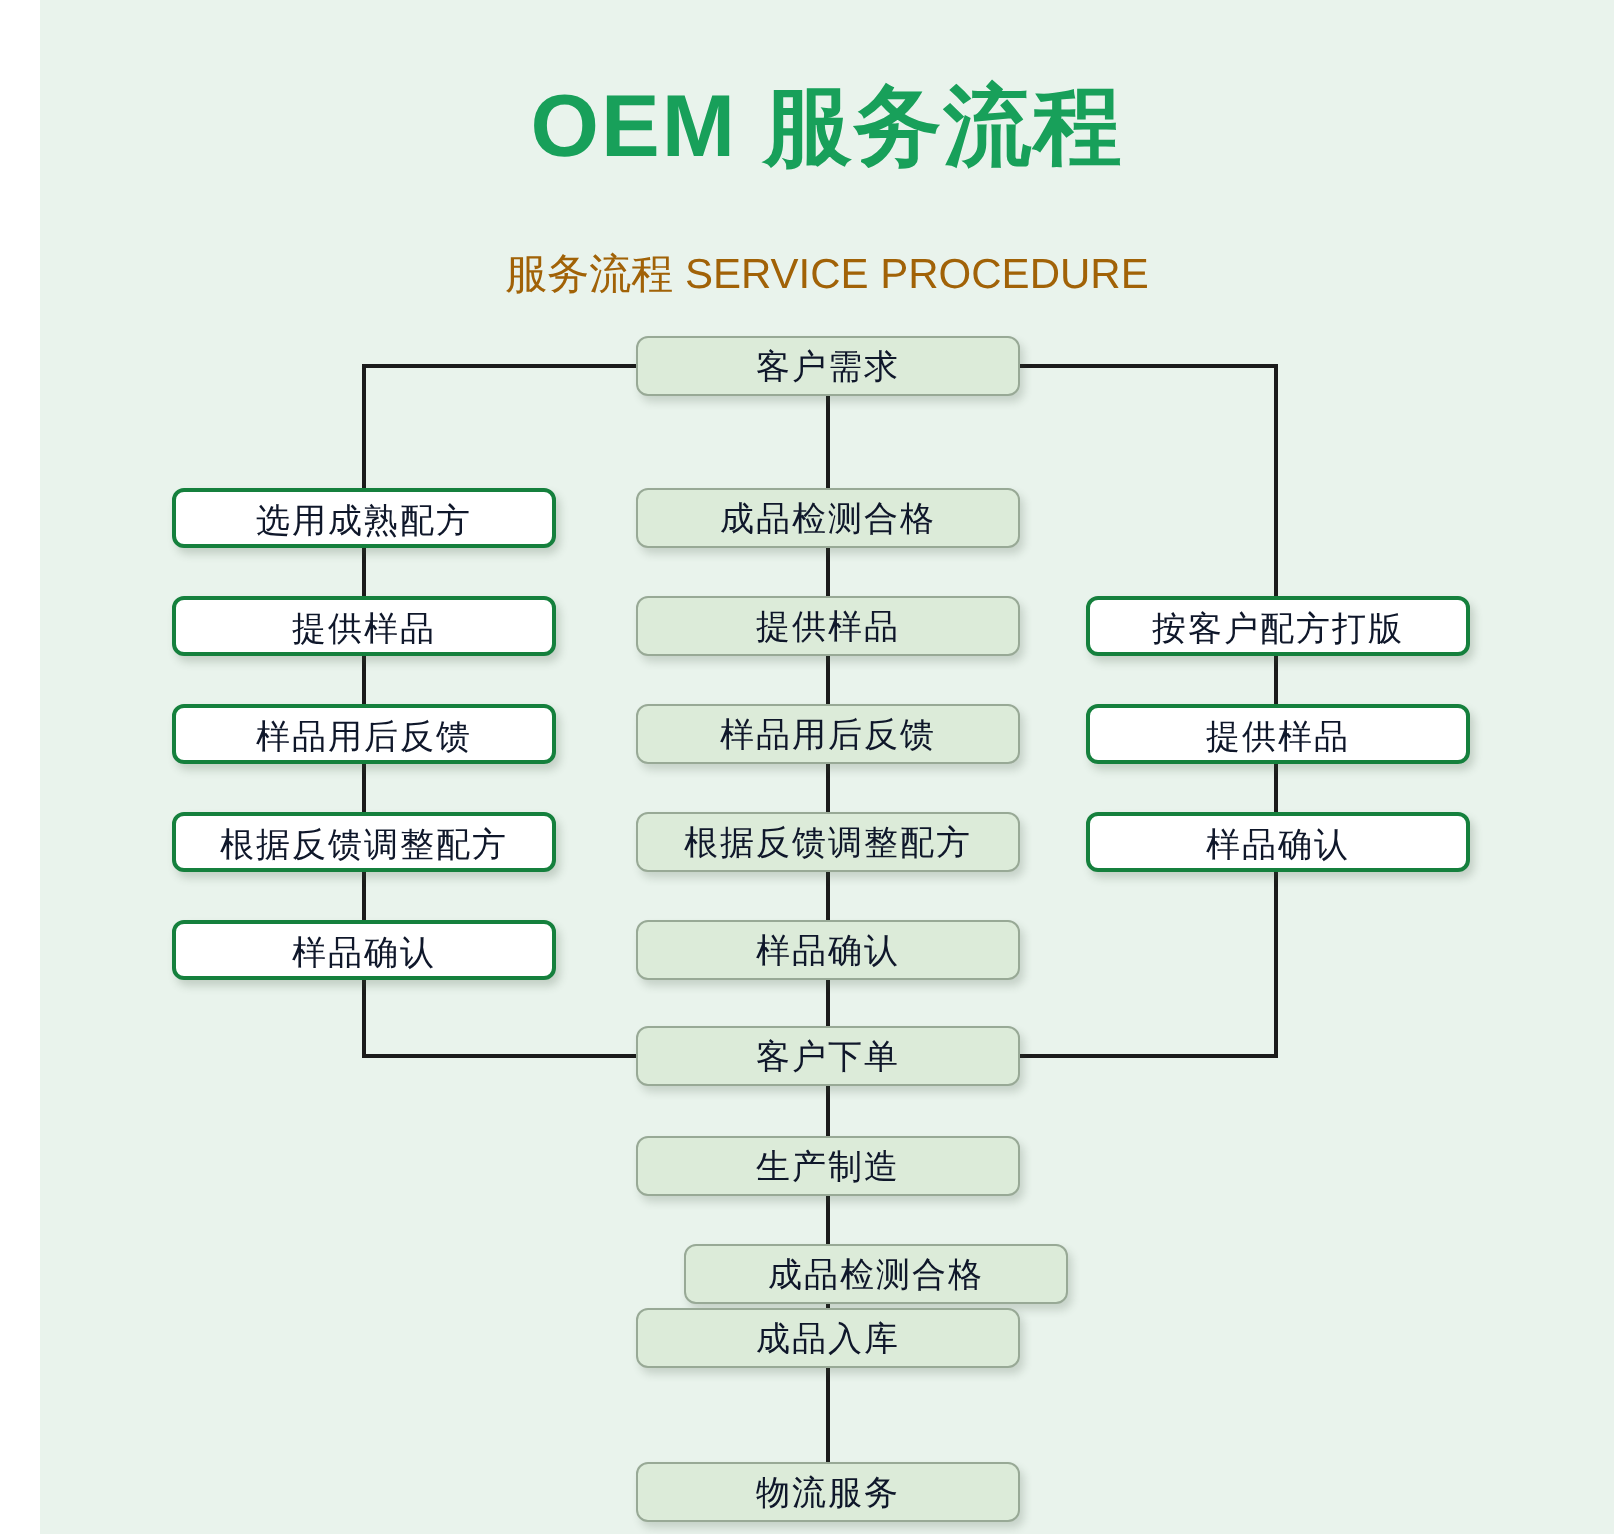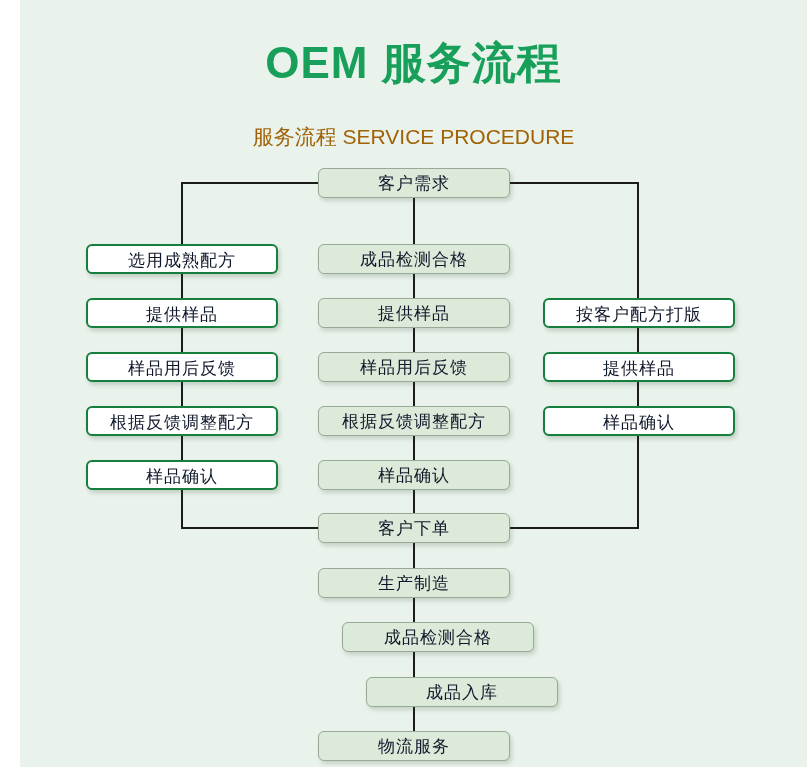--- a/index.html
+++ b/index.html
@@ -105,16 +105,16 @@
   <div class="box green" style="left:318px; top:406px;">根据反馈调整配方</div>
   <div class="box green" style="left:318px; top:460px;">样品确认</div>
 
   <div class="box white" style="left:543px; top:298px;">按客户配方打版</div>
   <div class="box white" style="left:543px; top:352px;">提供样品</div>
   <div class="box white" style="left:543px; top:406px;">样品确认</div>
 
   <div class="box green" style="left:318px; top:513px;">客户下单</div>
   <div class="box green" style="left:318px; top:568px;">生产制造</div>
   <div class="box green" style="left:318px; top:622px;margin-left:24px;">成品检测合格</div>
-  <div class="box green" style="left:318px; top:677px;margin-left:48px;">成品入库</div>
+  <div class="box green" style="left:318px; top:654px;">成品入库</div>
   <div class="box green" style="left:318px; top:731px;">物流服务</div>
 
 </div>
 
 </body></html>

